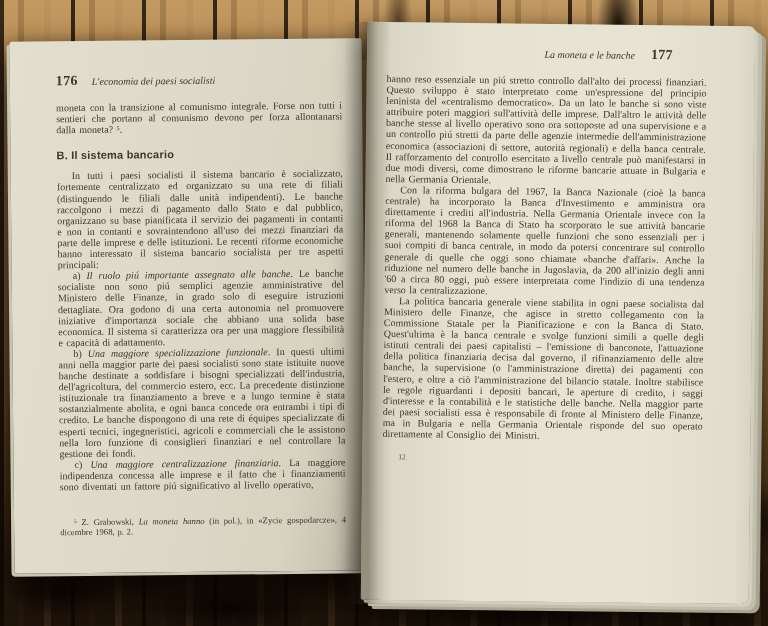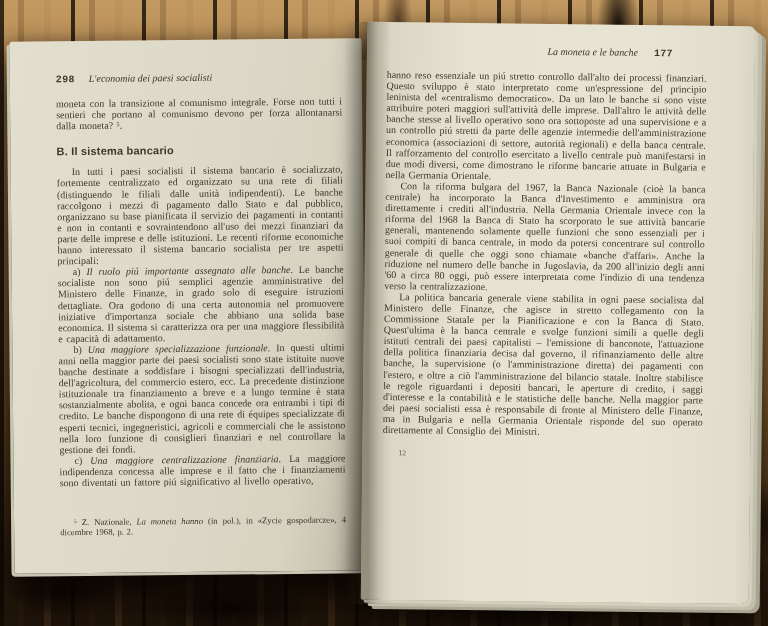--- a/index.html
+++ b/index.html
@@ -44,21 +44,21 @@
     display:flex;flex-direction:column;}
 
   .gutter-shadow{position:absolute;left:344px;top:22px;width:48px;height:582px;z-index:6;
     pointer-events:none;
     background:linear-gradient(90deg, rgba(0,0,0,0) 0%, rgba(72,64,46,0.14) 30%,
                rgba(62,54,38,0.34) 50%, rgba(72,64,46,0.12) 72%, rgba(0,0,0,0) 100%);}
 
   
   .running-row{display:flex;align-items:baseline;font-size:10px;white-space:nowrap;}
   .running-row.right{justify-content:flex-end;margin-right:34px;}
-  .pagenum{font-weight:bold;font-size:10px;letter-spacing:0.3px;font-family:Liberation Mono, monospace;}
+  .pagenum{font-weight:bold;font-size:14px;letter-spacing:0.3px;}
   .running-head{font-style:italic;}
   .running-row .pagenum + .running-head{margin-left:14px;}
   .running-row .running-head + .pagenum{margin-left:16px;}
 
   .body-text{margin-top:13px;font-size:10px;line-height:11.1px;text-align:justify;
              word-spacing:1px;overflow:hidden;}
   .para{text-indent:15px;}
   .para.noindent{text-indent:0;}
   .para.heading{font-family:"Liberation Sans","DejaVu Sans",sans-serif;font-weight:bold;
                 font-size:11px;text-indent:0;margin:15px 0 9px 0;letter-spacing:0.2px;
@@ -74,33 +74,33 @@
 </style>
 </head>
 <body>
 
 <div class="scene">
   <div class="wood"></div>
   <div class="book-shadow"></div>
 
   <div class="page page-left">
     <div class="running-row">
-      <span class="pagenum">298</span>
+      <span class="pagenum">176</span>
       <span class="running-head">L'economia dei paesi socialisti</span>
     </div>
     <div class="body-text" id="left-body">
         <div class="para noindent"><span>moneta con la transizione al comunismo integrale. Forse non tutti i sentieri che portano al comunismo devono per forza allontanarsi dalla moneta? </span><sup>5</sup><span>.</span></div>
         <div class="para heading"><span>B. Il sistema bancario</span></div>
         <div class="para indent"><span>In tutti i paesi socialisti il sistema bancario è socializzato, fortemente centralizzato ed organizzato su una rete di filiali (distinguendo le filiali dalle unità indipendenti). Le banche raccolgono i mezzi di pagamento dallo Stato e dal pubblico, organizzano su base pianificata il servizio dei pagamenti in contanti e non in contanti e sovraintendono all'uso dei mezzi finanziari da parte delle imprese e delle istituzioni. Le recenti riforme economiche hanno interessato il sistema bancario socialista per tre aspetti principali:</span></div>
         <div class="para indent"><span>a) </span><span class="it">Il ruolo piú importante assegnato alle banche</span><span>. Le banche socialiste non sono piú semplici agenzie amministrative del Ministero delle Finanze, in grado solo di eseguire istruzioni dettagliate. Ora godono di una certa autonomia nel promuovere iniziative d'importanza sociale che abbiano una solida base economica. Il sistema si caratterizza ora per una maggiore flessibilità e capacità di adattamento.</span></div>
         <div class="para indent"><span>b) </span><span class="it">Una maggiore specializzazione funzionale</span><span>. In questi ultimi anni nella maggior parte dei paesi socialisti sono state istituite nuove banche destinate a soddisfare i bisogni specializzati dell'industria, dell'agricoltura, del commercio estero, ecc. La precedente distinzione istituzionale tra finanziamento a breve e a lungo termine è stata sostanzialmente abolita, e ogni banca concede ora entrambi i tipi di credito. Le banche dispongono di una rete di équipes specializzate di esperti tecnici, ingegneristici, agricoli e commerciali che le assistono nella loro funzione di consiglieri finanziari e nel controllare la gestione dei fondi.</span></div>
         <div class="para indent"><span>c) </span><span class="it">Una maggiore centralizzazione finanziaria</span><span>. La maggiore indipendenza concessa alle imprese e il fatto che i finanziamenti sono diventati un fattore piú significativo al livello operativo,</span></div>
       </div>
     <div class="footnote">
-      <div class="fn-body" id="footnote-body"><sup>5</sup><span> Z. Nazionale, </span><span class="it">La moneta hanno</span><span> (in pol.), in «Zycie gospodarcze», 4 dicembre 1968, p. 2.</span></div>
+      <div class="fn-body" id="footnote-body"><sup>5</sup><span> Z. Grabowski, </span><span class="it">La moneta hanno</span><span> (in pol.), in «Zycie gospodarcze», 4 dicembre 1968, p. 2.</span></div>
     </div>
   </div>
 
   <div class="page page-right">
     <div class="running-row right">
       <span class="running-head">La moneta e le banche</span>
       <span class="pagenum">177</span>
     </div>
     <div class="body-text" id="right-body">
         <div class="para noindent"><span>hanno reso essenziale un piú stretto controllo dall'alto dei processi finanziari. Questo sviluppo è stato interpretato come un'espressione del principio leninista del «centralismo democratico». Da un lato le banche si sono viste attribuire poteri maggiori sull'attività delle imprese. Dall'altro le attività delle banche stesse al livello operativo sono ora sottoposte ad una supervisione e a un controllo piú stretti da parte delle agenzie intermedie dell'amministrazione economica (associazioni di settore, autorità regionali) e della banca centrale. Il rafforzamento del controllo esercitato a livello centrale può manifestarsi in due modi diversi, come dimostrano le riforme bancarie attuate in Bulgaria e nella Germania Orientale.</span></div>

